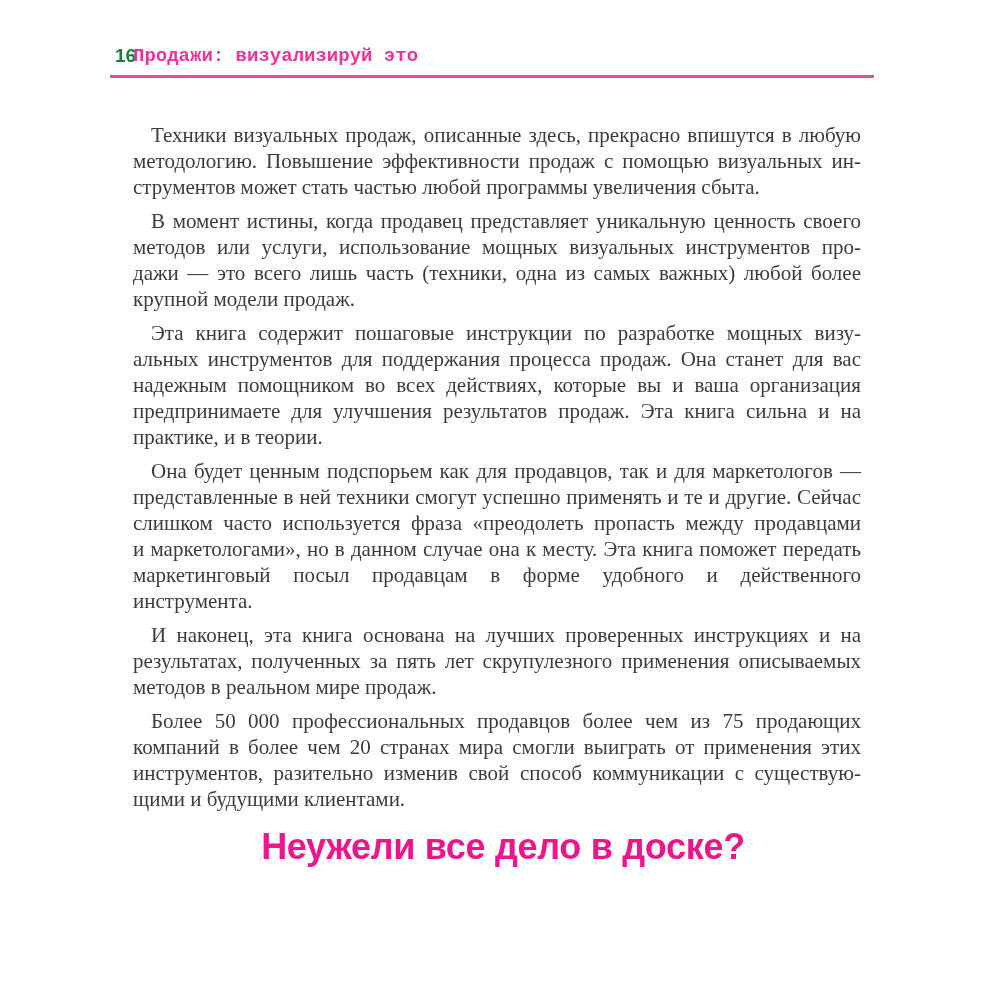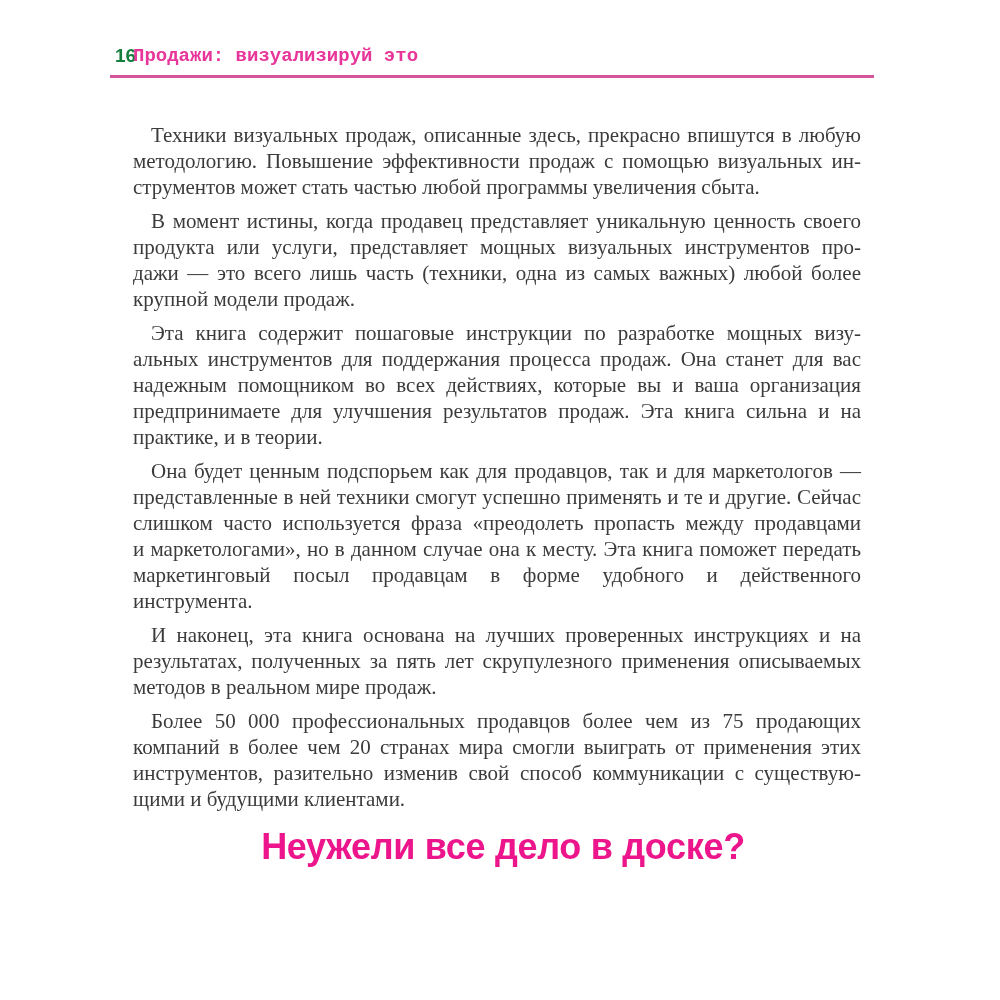--- a/index.html
+++ b/index.html
@@ -92,21 +92,21 @@
   <div class="textblock">
 
     <div class="para">
       <div class="pline ind">Техники визуальных продаж, описанные здесь, прекрасно впишутся в любую</div>
       <div class="pline">методологию. Повышение эффективности продаж с помощью визуальных ин-</div>
       <div class="pline last">струментов может стать частью любой программы увеличения сбыта.</div>
     </div>
 
     <div class="para">
       <div class="pline ind">В момент истины, когда продавец представляет уникальную ценность своего</div>
-      <div class="pline">продукта или услуги, представляет мощных визуальных инструментов про-</div>
+      <div class="pline">методов или услуги, использование мощных визуальных инструментов про-</div>
       <div class="pline">дажи — это всего лишь часть (техники, одна из самых важных) любой более</div>
       <div class="pline last">крупной модели продаж.</div>
     </div>
 
     <div class="para">
       <div class="pline ind">Эта книга содержит пошаговые инструкции по разработке мощных визу-</div>
       <div class="pline">альных инструментов для поддержания процесса продаж. Она станет для вас</div>
       <div class="pline">надежным помощником во всех действиях, которые вы и ваша организация</div>
       <div class="pline">предпринимаете для улучшения результатов продаж. Эта книга сильна и на</div>
       <div class="pline last">практике, и в теории.</div>

